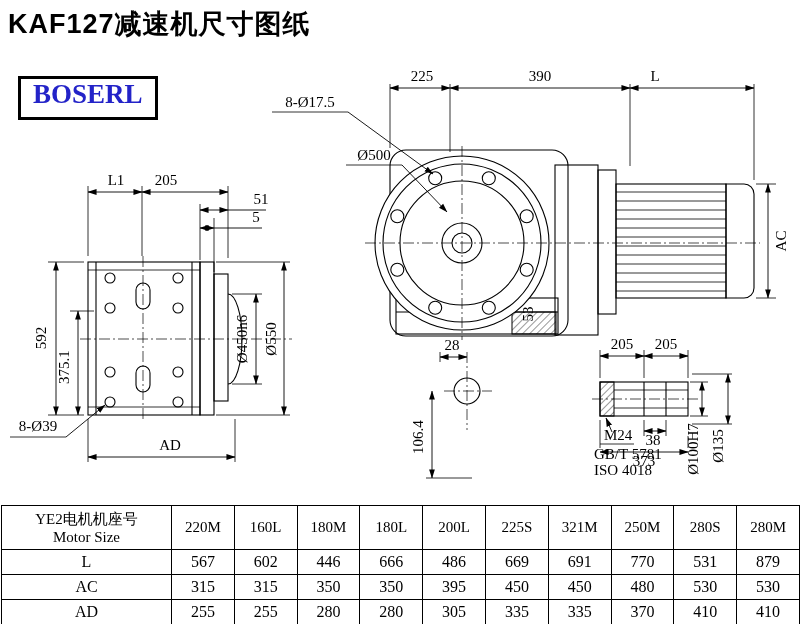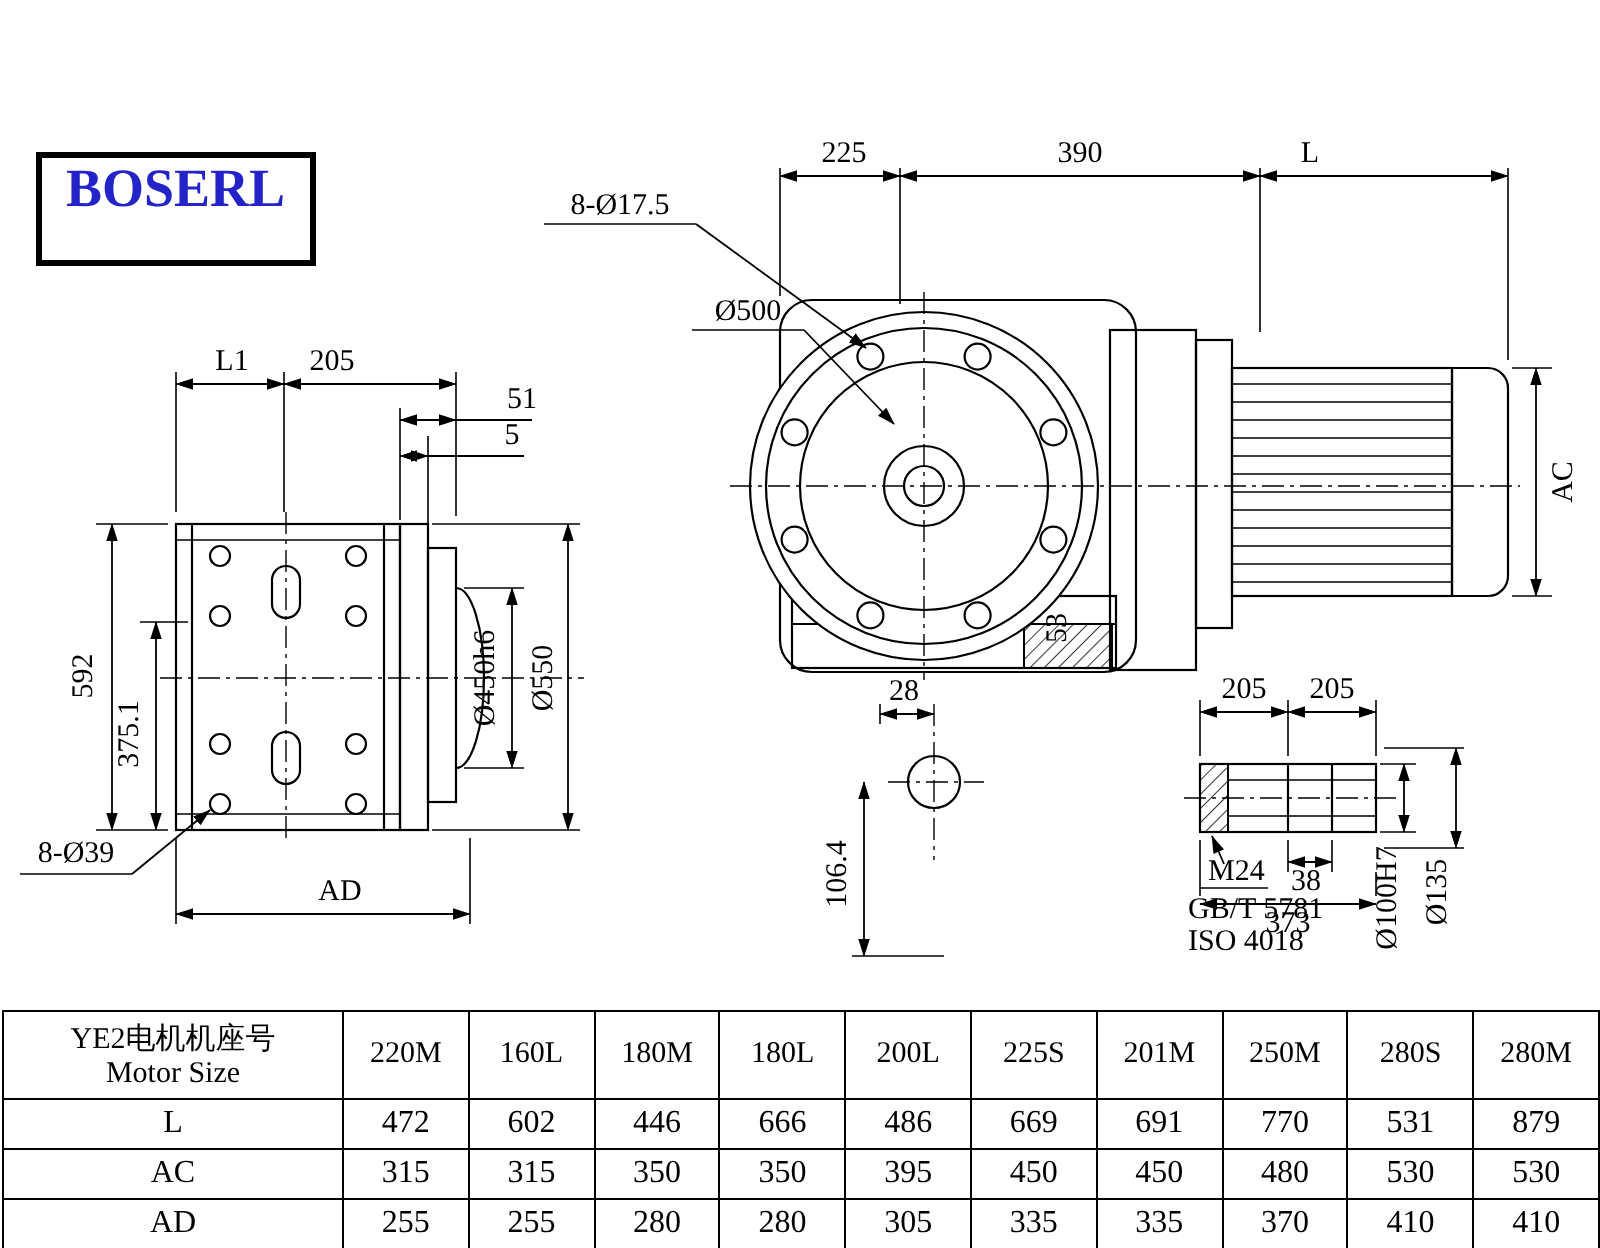--- a/index.html
+++ b/index.html
@@ -1,20 +1,20 @@
 <!DOCTYPE html>
 <html><head>
 <meta charset="utf-8">
 <style>
   * { margin:0; padding:0; box-sizing:border-box; }
   html,body { background:#ffffff; }
   body { font-family:"Liberation Sans", sans-serif; }
   .sheet { position:relative; width:800px; height:624px; background:#fff; overflow:hidden; }
   .title { position:absolute; left:8px; top:6px; font-size:27px; font-weight:bold; color:#000; letter-spacing:1px; }
-  .logo { position:absolute; left:18px; top:76px; border:3px solid #000; padding:0 12px 20px 12px;
+  .logo { position:absolute; left:18px; top:76px; border:3px solid #000; padding:0 12px 7px 12px;
           font-family:"Liberation Serif", serif; font-weight:bold; font-size:27px; color:#2323c8; background:#fff; }
   svg { position:absolute; left:0; top:0; }
   svg text { font-family:"Liberation Serif", serif; font-size:15px; fill:#000; text-anchor:middle; }
   svg text.ts { text-anchor:start; }
   .s  { stroke:#000; stroke-width:1.1; fill:none; }
   .sw { stroke:#000; stroke-width:1.1; fill:#fff; }
   .cl { stroke:#000; stroke-width:0.7; fill:none; stroke-dasharray:11 3 2 3; }
   .dm { stroke:#000; stroke-width:0.9; fill:none; }
   .da { stroke:#000; stroke-width:0.9; fill:none; marker-start:url(#ar); marker-end:url(#ar); }
   .de { stroke:#000; stroke-width:0.8; fill:none; }
@@ -23,20 +23,21 @@
          text-align:center; font-family:Liberation Serif, serif; font-size:16px; background:#fff; }
   .tbl th, .tbl td { border:1.6px solid #000; padding:0; font-weight:normal; color:#000; }
   .tbl tr.hrow th { height:44px; font-size:15px; }
   .tbl tr.vrow td { height:25px; }
 </style>
 </head>
 <body>
 
 <div class="sheet">
 
+  <div class="title">KAF127减速机尺寸图纸</div>
   <div class="logo">BOSERL</div>
 
   <svg width="800" height="505" viewBox="0 0 800 505">
     <defs>
       <marker id="ar" viewBox="0 0 10 10" refX="9.5" refY="5" markerWidth="10" markerHeight="10" orient="auto-start-reverse">
         <path d="M0,1.8 L10,5 L0,8.2 Z" fill="#000"></path>
       </marker>
       <pattern id="hb" width="5" height="5" patternUnits="userSpaceOnUse" patternTransform="rotate(45)">
         <line x1="0" y1="0" x2="0" y2="5" stroke="#000" stroke-width="0.8"></line>
       </pattern>
@@ -267,28 +268,28 @@
         <th>
           <div>YE2电机机座号</div>
           <div>Motor Size</div>
         </th>
         <th>220M</th>
         <th>160L</th>
         <th>180M</th>
         <th>180L</th>
         <th>200L</th>
         <th>225S</th>
-        <th>201M</th>
+        <th>321M</th>
         <th>250M</th>
         <th>280S</th>
         <th>280M</th>
       </tr>
       <tr class="vrow">
         <td>L</td>
-        <td>472</td>
+        <td>567</td>
         <td>602</td>
         <td>446</td>
         <td>666</td>
         <td>486</td>
         <td>669</td>
         <td>691</td>
         <td>770</td>
         <td>531</td>
         <td>879</td>
       </tr>

